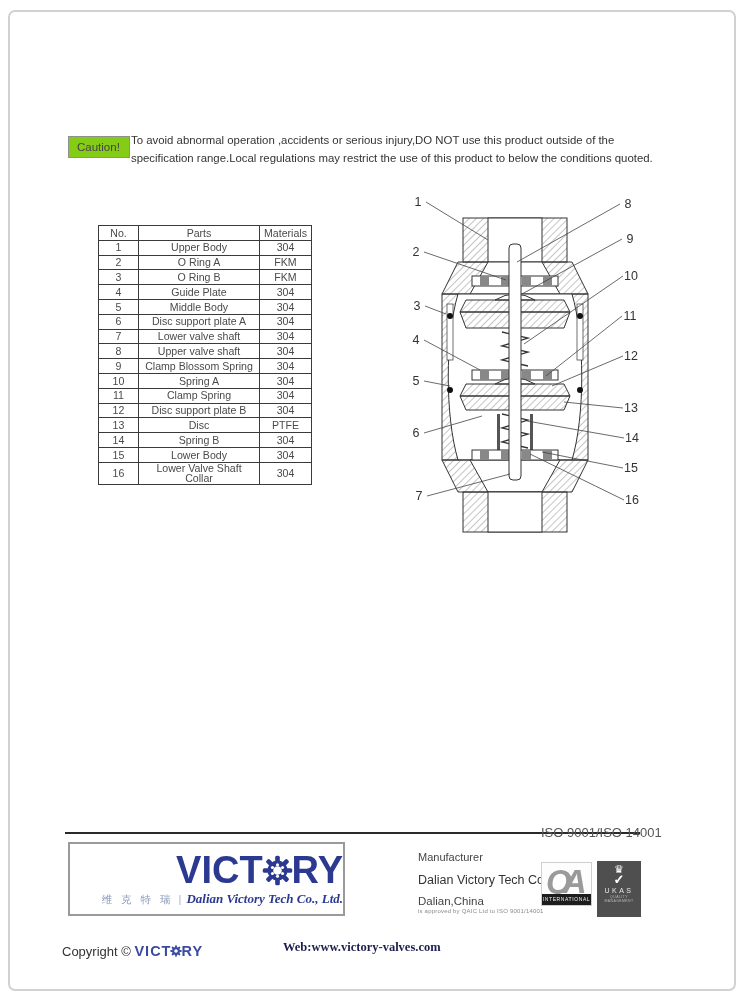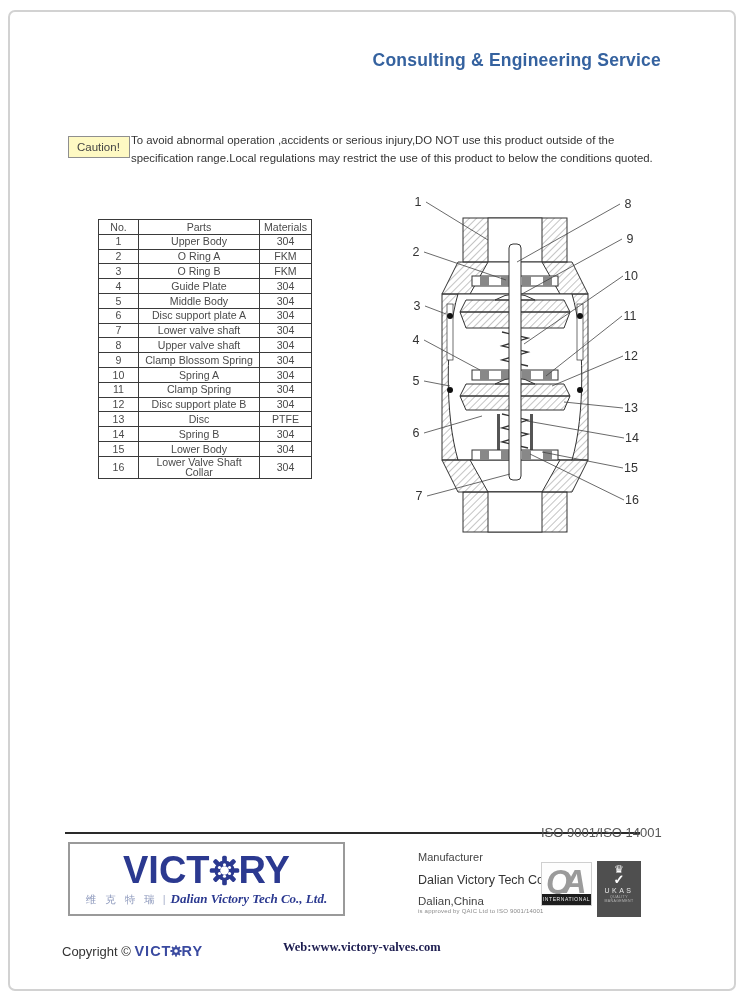--- a/index.html
+++ b/index.html
@@ -29,37 +29,37 @@
     font-size: 17.5px;
     font-weight: bold;
     color: #35629f;
     letter-spacing: 0.2px;
   }
   
   .caution-label {
     position: absolute;
     left: 68px; top: 136px;
     border: 1px solid #8f8f8f;
-    background: #fef9c3;
+    background: #84cc16;
     color: #444;
     font-size: 11.5px;
     padding: 4px 9px 4px 8px;
   }
   .caution-text {
     position: absolute;
     left: 131px; top: 131px;
     width: 525px;
     font-size: 11.4px;
     line-height: 1.6;
     color: #333;
   }
   
   .parts-table {
     position: absolute;
-    left: 98px; top: 219px;
+    left: 98px; top: 225px;
     border-collapse: collapse;
     font-size: 10.6px;
     color: #4a4a4a;
   }
   .parts-table th, .parts-table td {
     border: 1px solid #3a3a3a;
     text-align: center;
     font-weight: normal;
     height: 14.8px;
     padding: 0 3px;
@@ -85,21 +85,21 @@
     left: 65px; top: 832px;
     width: 575px; height: 2px;
     background: #2a2a2a;
   }
   .logo-box {
     position: absolute;
     left: 68px; top: 842px;
     width: 277px; height: 74px;
     border: 2px solid #9a9a9a;
     background: #fff;
-    text-align: center;
+    text-align: right;
     padding-top: 7px;
   }
   .brand-line {
     font-size: 38px;
     font-weight: bold;
     color: #2b3990;
     letter-spacing: 0px;
     line-height: 1;
     white-space: nowrap;
   }
@@ -202,21 +202,20 @@
     color: #1d1d50;
     line-height: 1.45;
   }
 </style>
 </head>
 <body>
 
 <div class="page-wrap">
   <div class="page-frame"></div>
 
-  <div class="header-title">Consulting &amp; Engineering Service</div>
 
   <div class="caution-label">Caution!</div>
   <div class="caution-text">To avoid abnormal operation ,accidents or serious injury,DO NOT use this product outside of the specification range.Local regulations may restrict the use of this product to below the conditions quoted.</div>
 
   <table class="parts-table">
     <thead>
       <tr>
         <th class="col-no">No.</th>
         <th class="col-part">Parts</th>
         <th class="col-mat">Materials</th>

